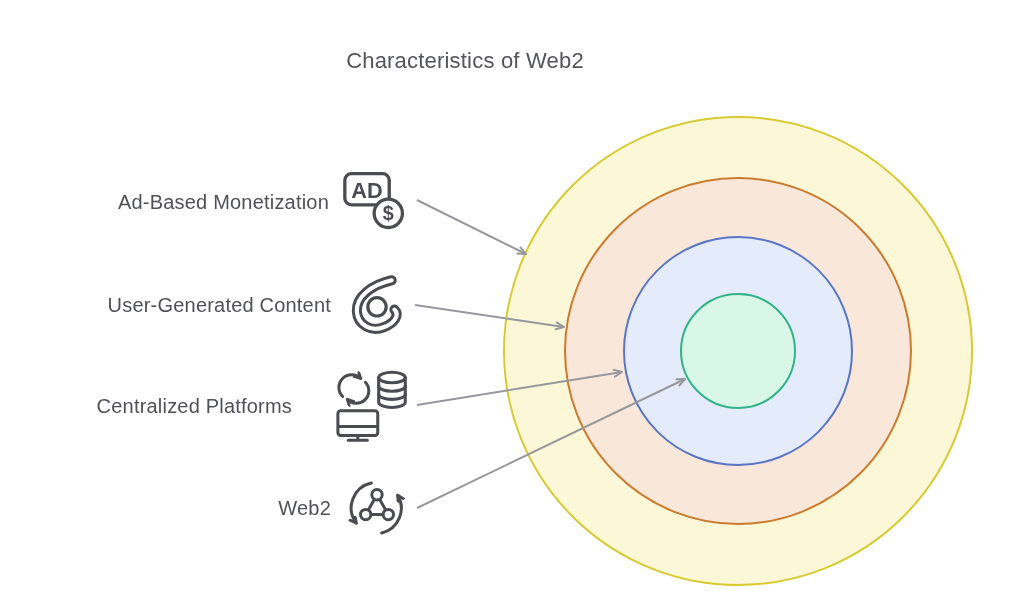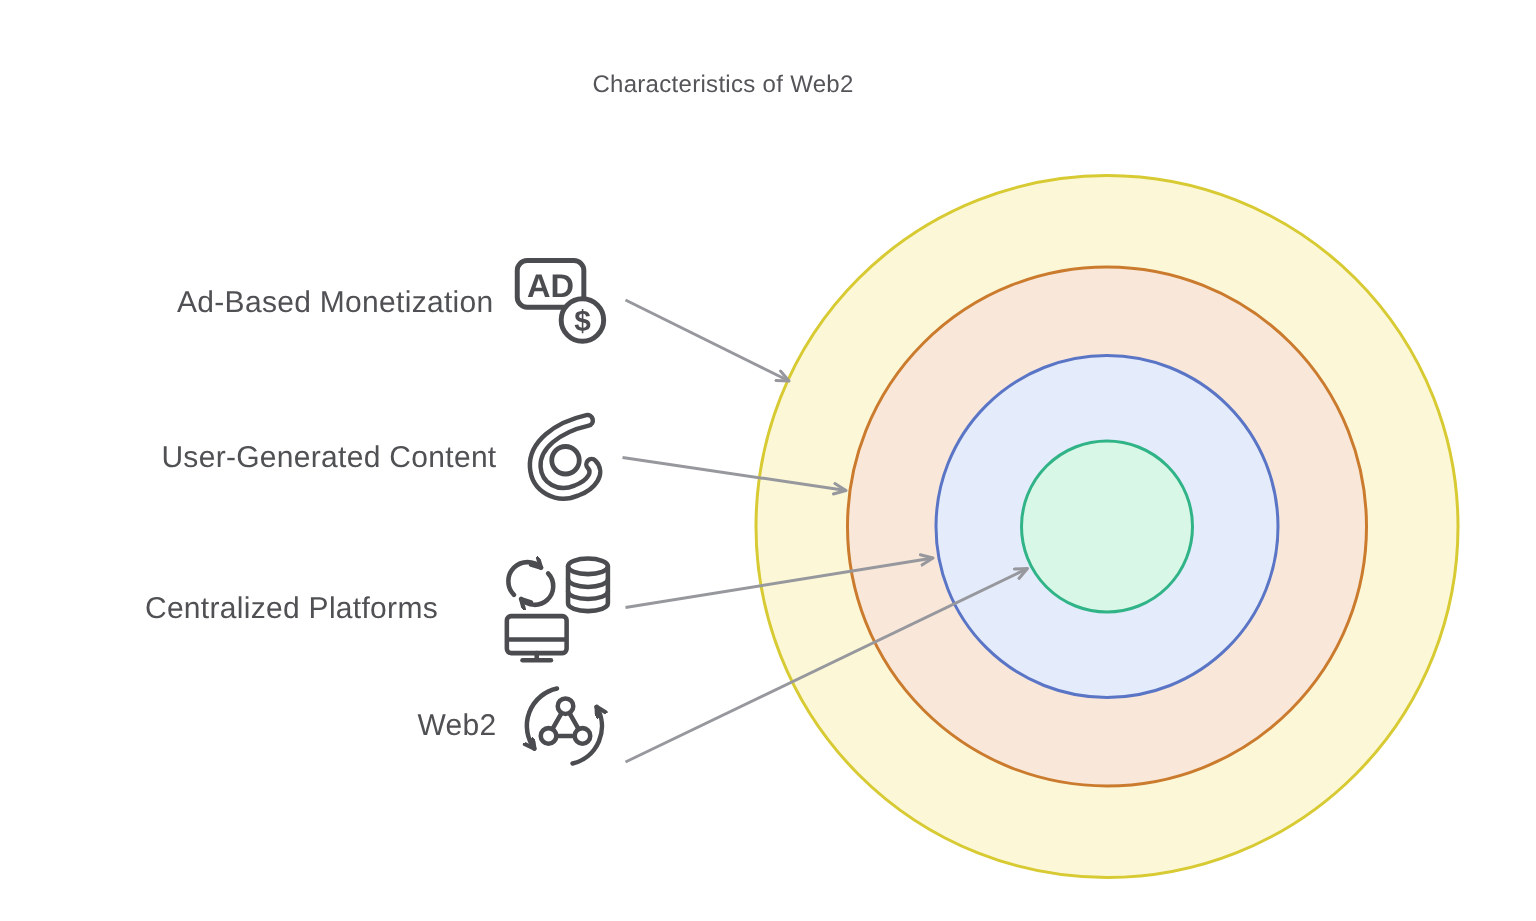--- a/index.html
+++ b/index.html
@@ -7,45 +7,45 @@
     position: relative;
     width: 1024px;
     height: 614px;
     overflow: hidden;
     background: #ffffff;
     font-family: "Liberation Sans", sans-serif;
   }
   .page-title {
     position: absolute;
     top: 48px;
-    left: 17px;
+    left: 0;
     width: 930px;
     text-align: center;
-    font-size: 16px;
+    font-size: 22px;
     color: #545559;
     letter-spacing: 0.2px;
   }
   .rings-svg {
     position: absolute;
     top: 0;
     left: 0;
   }
   .feature-row {
     position: absolute;
     right: 614px;
     height: 80px;
     display: flex;
     align-items: center;
     gap: 13px;
     white-space: nowrap;
   }
   .row-1 { top: 162px; }
   .row-2 { top: 265px; }
   .row-3 { top: 366px; gap: 44px; }
-  .row-4 { top: 444px; margin-left: 44px; }
+  .row-4 { top: 468px; margin-left: 44px; }
   .feature-label {
     font-size: 20px;
     color: #505154;
     letter-spacing: 0.2px;
   }
   .icon-wrap { display: flex; align-items: center; justify-content: center; }
   .icon-wrap svg { display: block; }
 </style>
 </head>
 <body>

